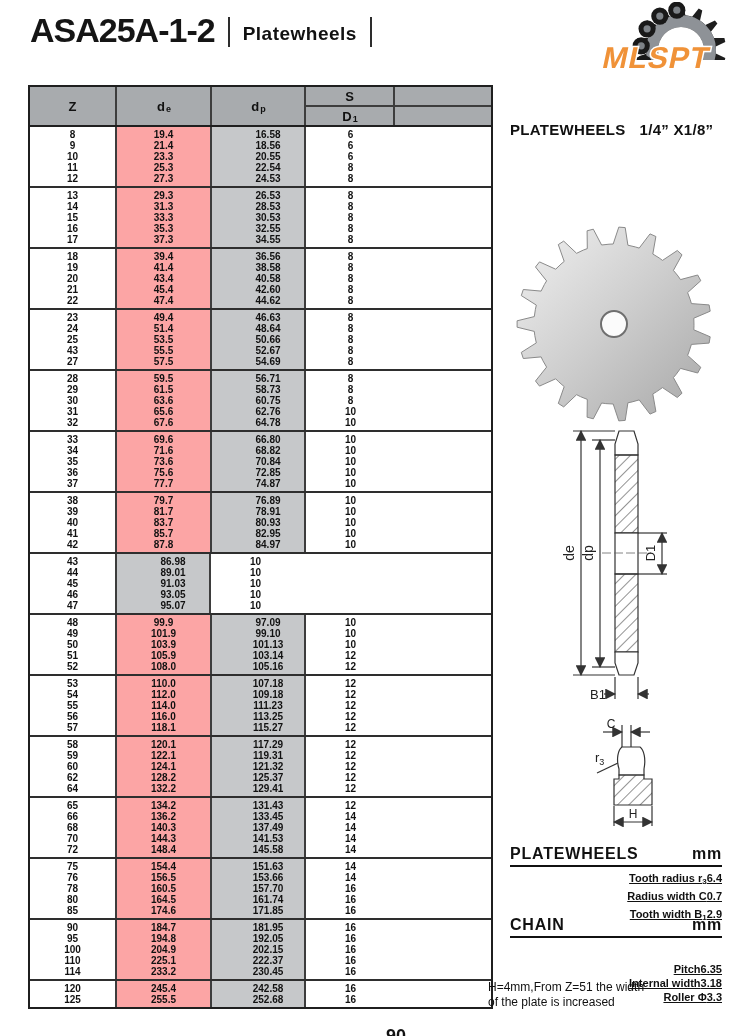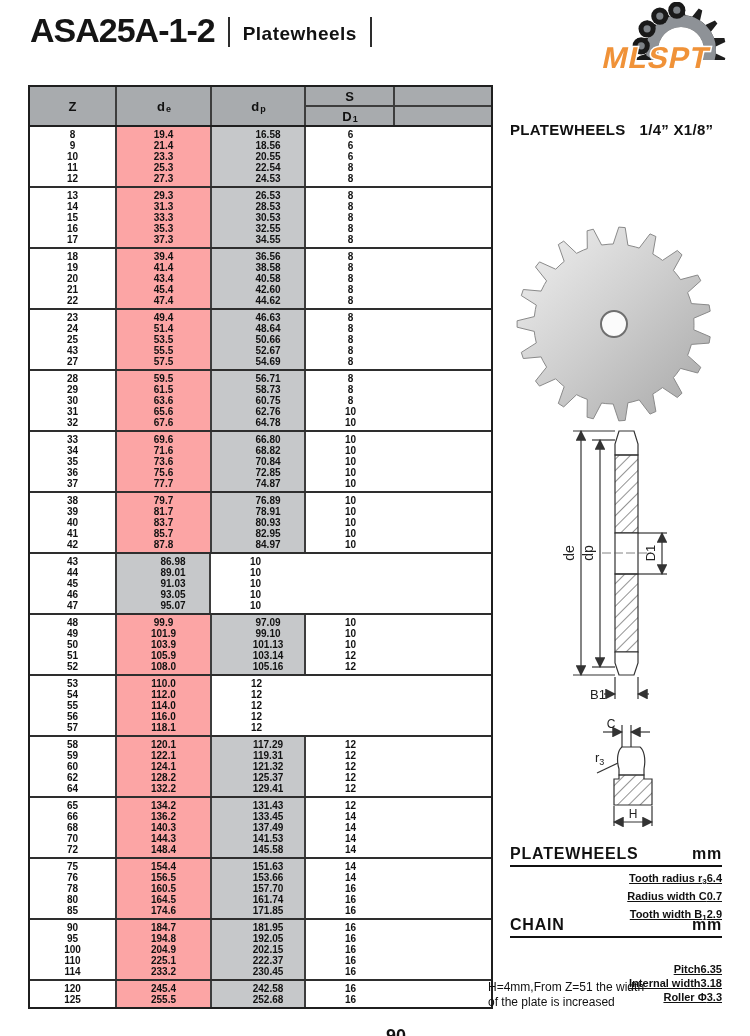--- a/index.html
+++ b/index.html
@@ -397,20 +397,27 @@
             <div class="tcell">56</div>
             <div class="tcell">57</div>
           </div>
           <div class="tcol c1">
             <div class="tcell">110.0</div>
             <div class="tcell">112.0</div>
             <div class="tcell">114.0</div>
             <div class="tcell">116.0</div>
             <div class="tcell">118.1</div>
           </div>
+          <div class="tcol c2">
+            <div class="tcell">107.18</div>
+            <div class="tcell">109.18</div>
+            <div class="tcell">111.23</div>
+            <div class="tcell">113.25</div>
+            <div class="tcell">115.27</div>
+          </div>
           <div class="tcol c3">
             <div class="tcell">12</div>
             <div class="tcell">12</div>
             <div class="tcell">12</div>
             <div class="tcell">12</div>
             <div class="tcell">12</div>
           </div>
         </div>
         <div class="tgroup">
           <div class="tcol c0">

